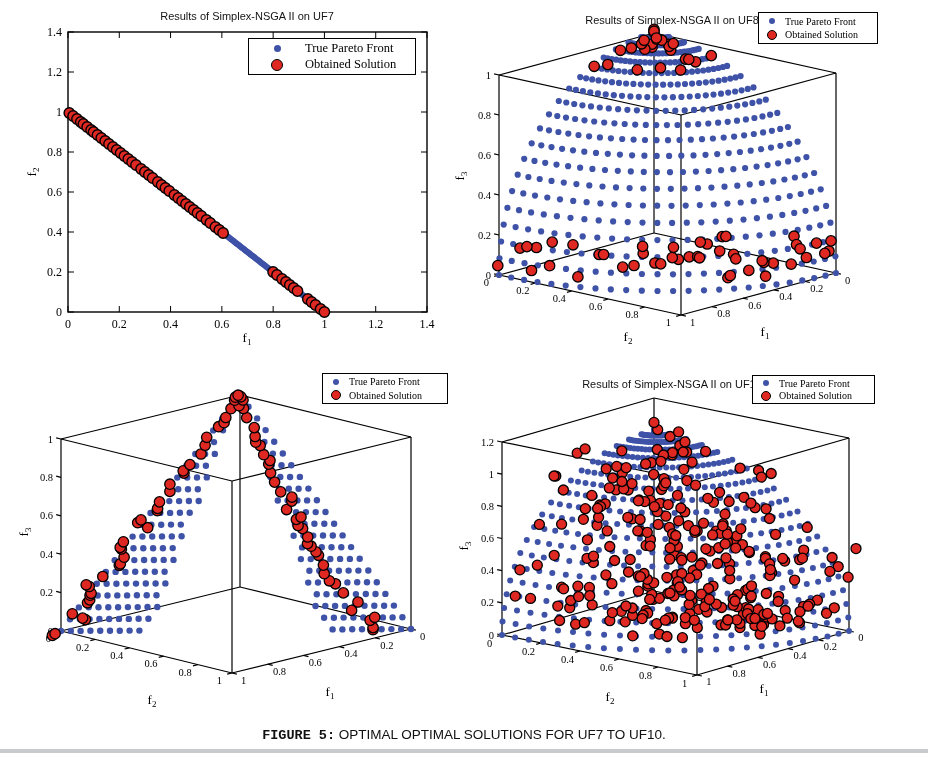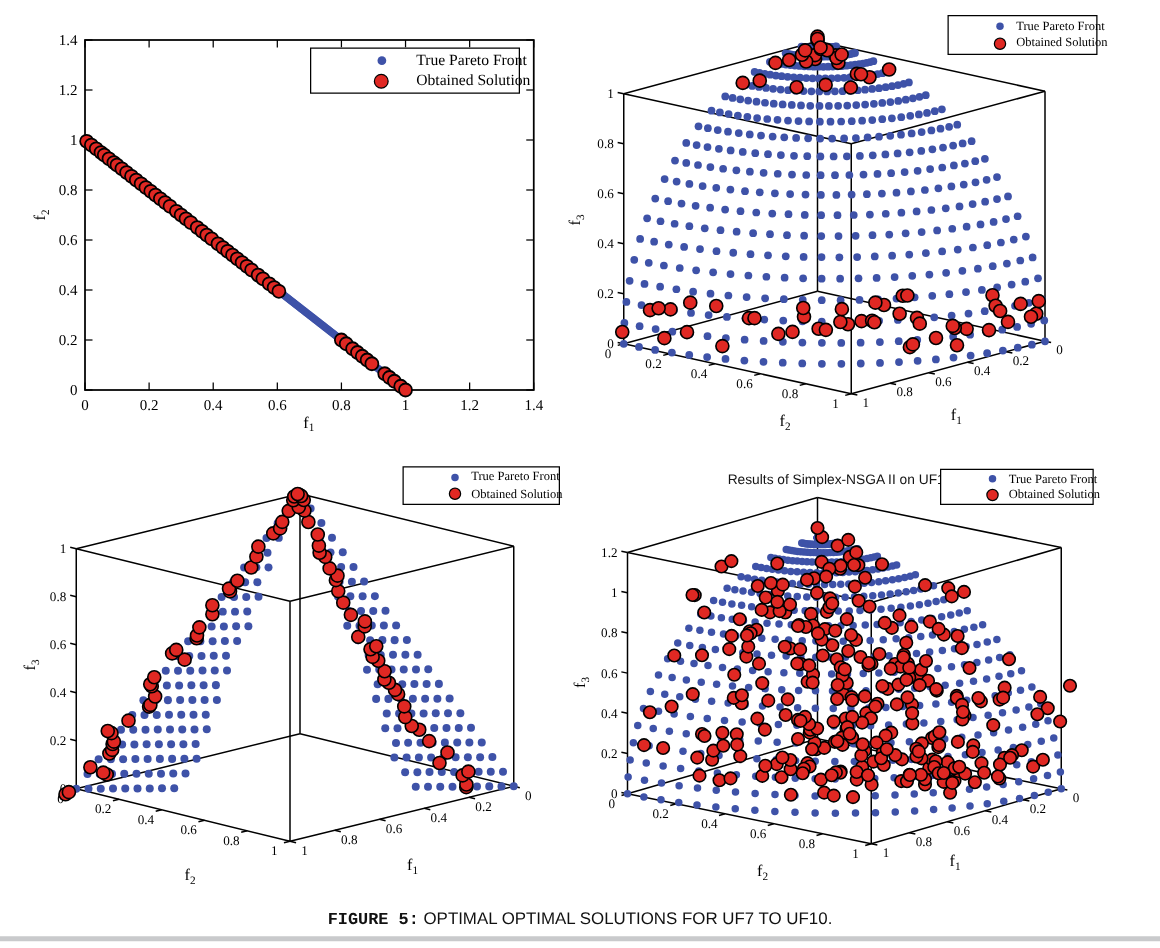--- a/index.html
+++ b/index.html
@@ -11,21 +11,21 @@
   .t2{left:492px;top:14px;width:360px;}
   .t3{left:56px;top:376px;width:360px;}
   .t4{left:483px;top:378px;width:378px;}
   .legend{position:absolute;border:1px solid #000;background:#fff;box-sizing:border-box;
           display:flex;flex-direction:column;justify-content:space-evenly;
           font-family:"Liberation Serif",serif;color:#000;}
   .l1{left:248px;top:38px;width:168px;height:37px;font-size:12.5px;}
   .l2{left:758px;top:12px;width:120px;height:32px;font-size:10px;}
   .l3{left:322px;top:373px;width:126px;height:31px;font-size:10px;}
   .l4{left:752px;top:375px;width:123px;height:29px;font-size:10px;}
-  .lrow{display:flex;align-items:center;padding-left:28px;}
+  .lrow{display:flex;align-items:center;}
   .mcol{display:flex;justify-content:center;align-items:center;flex:0 0 auto;}
   .l1 .mcol{width:56px;}
   .l2 .mcol,.l3 .mcol,.l4 .mcol{width:26px;}
   .mk{border-radius:50%;box-sizing:border-box;}
   .mk-blue{background:var(--blue,#3E52A8);}
   .mk-red{background:var(--red,#E02823);border:1.4px solid #000;}
   .l1 .mk-blue{width:7px;height:7px;}
   .l1 .mk-red{width:12px;height:12px;}
   .l2 .mk-blue,.l3 .mk-blue,.l4 .mk-blue{width:6px;height:6px;}
   .l2 .mk-red,.l3 .mk-red,.l4 .mk-red{width:10px;height:10px;}
@@ -2208,20 +2208,22 @@
         <circle cx="584.4" cy="622.7" r="5" fill="#E02823" stroke="#000000" stroke-width="1.3"></circle>
         <circle cx="735.0" cy="601.1" r="5" fill="#E02823" stroke="#000000" stroke-width="1.3"></circle>
         <circle cx="709.4" cy="599.4" r="5" fill="#E02823" stroke="#000000" stroke-width="1.3"></circle>
         <circle cx="597.6" cy="508.4" r="5" fill="#E02823" stroke="#000000" stroke-width="1.3"></circle>
         <circle cx="654.4" cy="506.7" r="5" fill="#E02823" stroke="#000000" stroke-width="1.3"></circle>
         <circle cx="561.6" cy="524.2" r="5" fill="#E02823" stroke="#000000" stroke-width="1.3"></circle>
         <circle cx="519.9" cy="569.8" r="5" fill="#E02823" stroke="#000000" stroke-width="1.3"></circle>
       </g>
     </svg>
 
+  <div class="ptitle t1">Results of Simplex-NSGA II on UF7</div>
+  <div class="ptitle t2">Results of Simplex-NSGA II on UF8</div>
   <div class="ptitle t4">Results of Simplex-NSGA II on UF10</div>
 
   <div class="legend l1">
     <div class="lrow">
       <span class="mcol">
           <span class="mk mk-blue"></span>
         </span>
       <span class="ltxt">True Pareto Front</span>
     </div>
     <div class="lrow">

